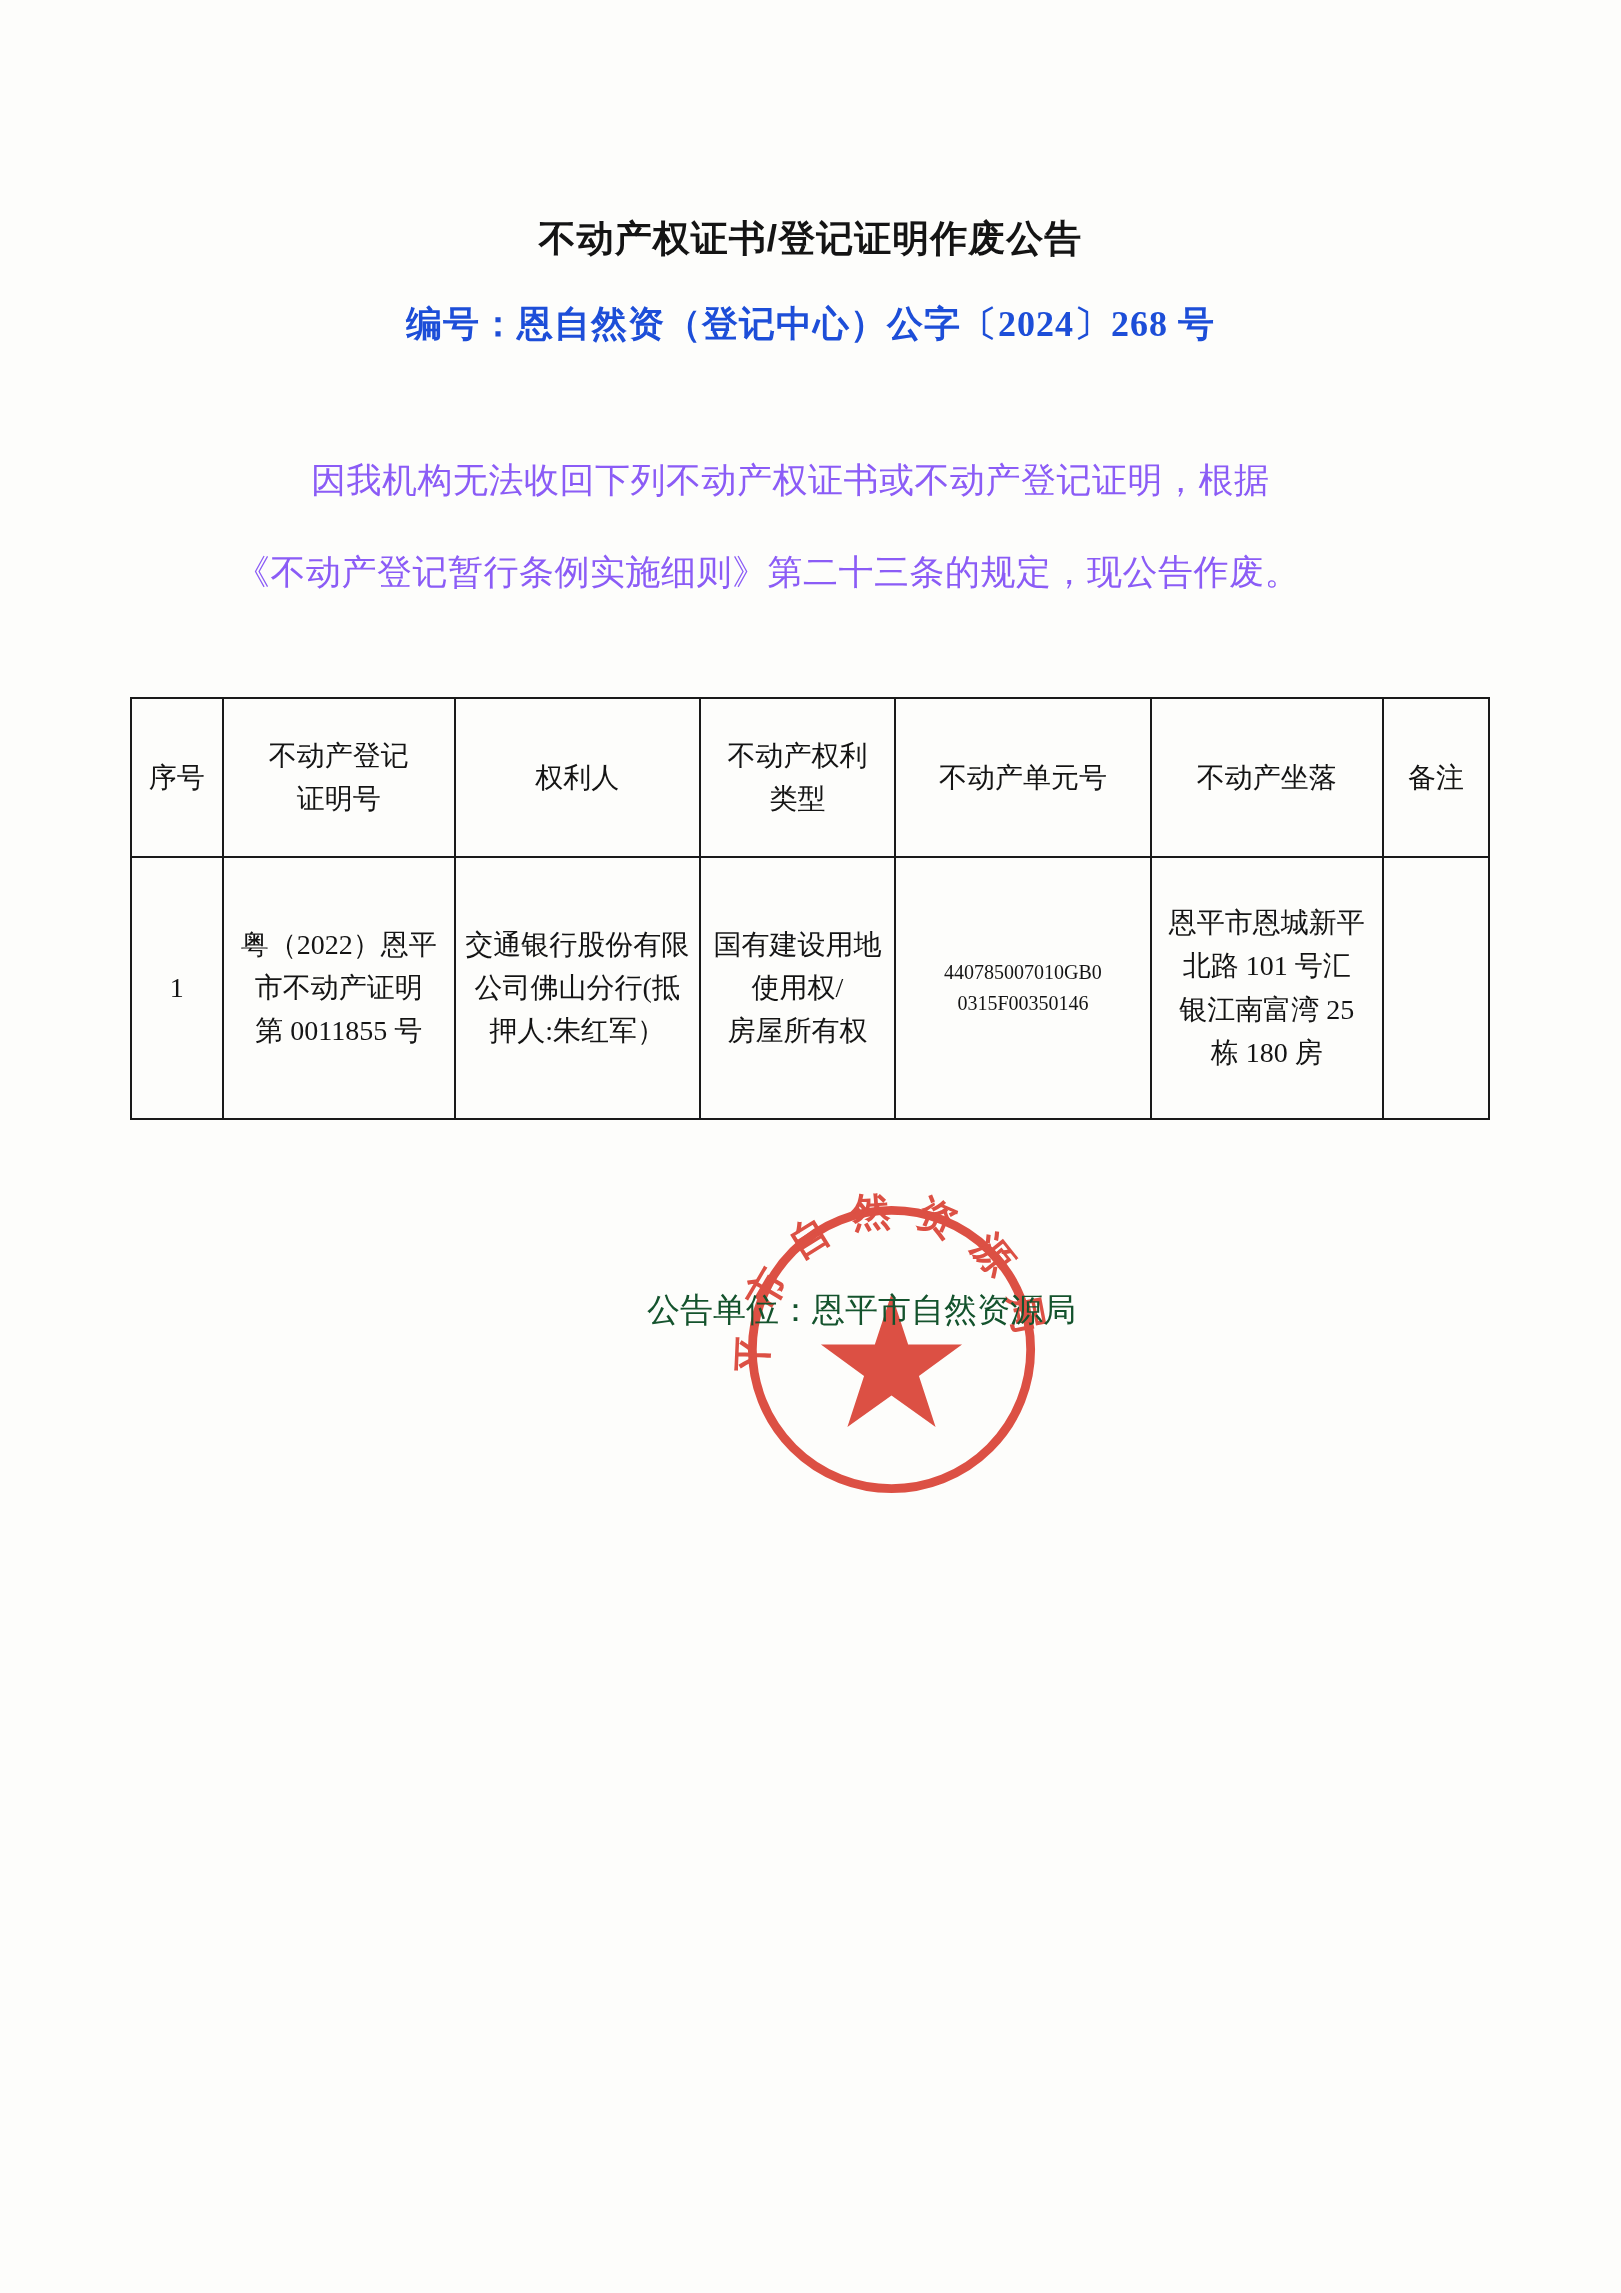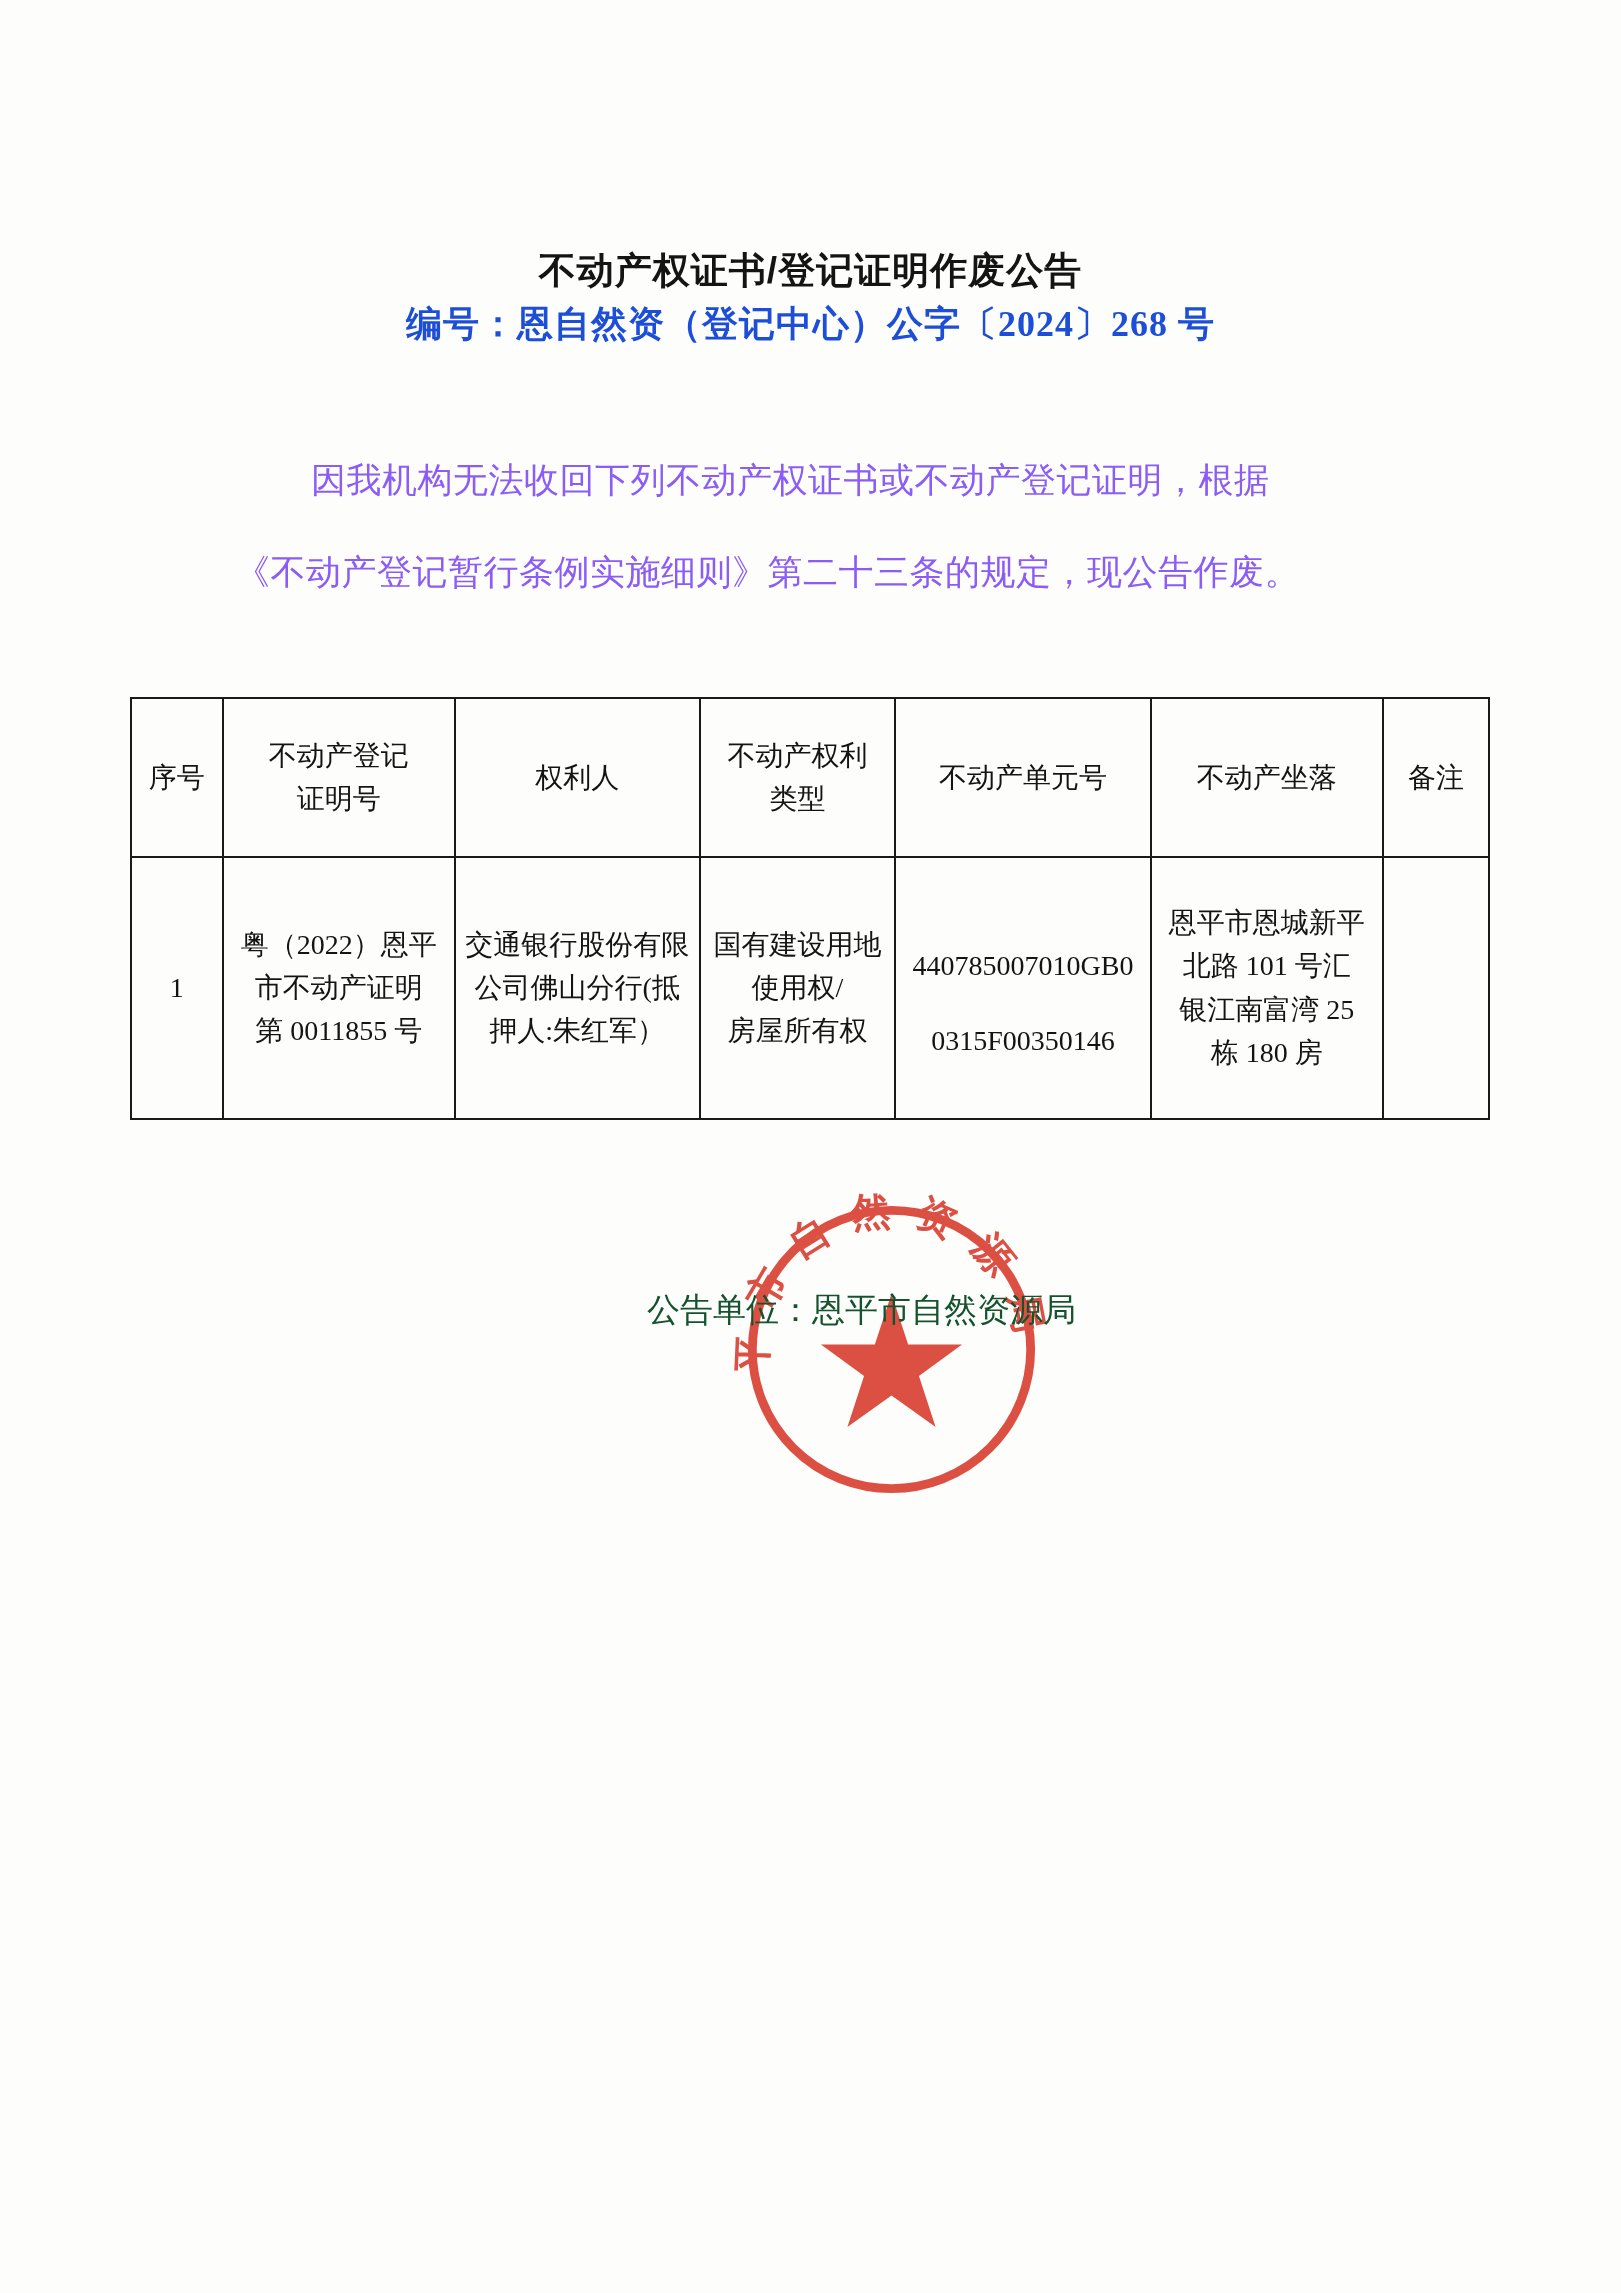--- a/index.html
+++ b/index.html
@@ -36,21 +36,20 @@
     position: absolute;
     left: 0;
     top: 214px;
     width: 1621px;
     text-align: center;
     font-family: "Liberation Sans", "DejaVu Sans", sans-serif;
     font-weight: bold;
     font-size: 37px;
     letter-spacing: 1px;
     color: #141414;
-    margin-top: 32px;
   }
 
   .doc-number {
     position: absolute;
     left: 0;
     top: 300px;
     width: 1621px;
     text-align: center;
     font-family: "Liberation Serif", "DejaVu Serif", serif;
     font-weight: bold;
@@ -116,22 +115,21 @@
   .col-location { width: 223px; }
   .col-remark   { width: 102px; }
 
   .cell-stack span {
     display: block;
   }
   .cell-unit span {
     display: block;
     font-family: "Liberation Serif", "DejaVu Serif", serif;
     letter-spacing: 0px;
-    font-size: 28px;
-    margin-top: 31px;
+    font-size: 20px;
   }
 
   
   .signature {
     position: absolute;
     left: 647px;
     top: 1294px;
     width: 686px;
     font-size: 33px;
     line-height: 1.0;

